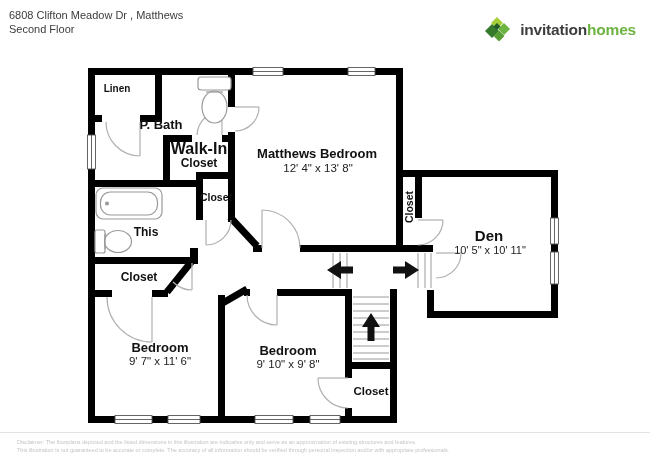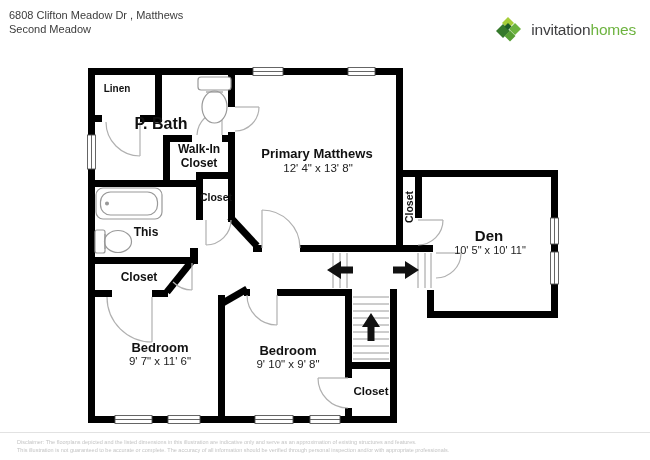--- a/index.html
+++ b/index.html
@@ -1,39 +1,39 @@
 <!DOCTYPE html>
 <html><head>
 <meta charset="utf-8">
 <style>
   html,body{margin:0;padding:0;background:#fff;}
   #canvas{position:relative;width:650px;height:460px;background:#ffffff;overflow:hidden;
           font-family:"Liberation Sans",sans-serif;}
   .hdr{position:absolute;left:9px;top:8px;font-size:11px;color:#3c3c3c;line-height:14px;}
   .logo{position:absolute;right:14px;top:15px;display:flex;align-items:center;gap:7px;}
-  .logo-text{font-size:15.5px;font-weight:normal;letter-spacing:-0.2px;}
+  .logo-text{font-size:15.5px;font-weight:bold;letter-spacing:-0.2px;}
   .logo-text .w1{color:#3e3e40;}
   .logo-text .w2{color:#6db33f;}
   .plan-label{position:absolute;transform:translate(-50%,-50%);color:#111;
               font-weight:bold;white-space:nowrap;text-align:center;}
   .plan-dim{position:absolute;transform:translate(-50%,-50%);color:#222;
             font-weight:normal;white-space:nowrap;}
   .rot{transform:translate(-50%,-50%) rotate(-90deg);}
   .footer{position:absolute;left:0;right:0;bottom:6px;border-top:1px solid #e2e2e2;
           padding:5px 0 0 17px;font-size:5.5px;color:#c4c4c4;line-height:8px;}
   svg{position:absolute;left:0;top:0;}
 </style>
 </head>
 <body>
 
 <div id="canvas">
 
   <div class="hdr">
     <div>6808 Clifton Meadow Dr , Matthews</div>
-    <div>Second Meadow</div>
+    <div>Second Floor</div>
   </div>
 
   <div class="logo">
     <svg width="30" height="30" viewBox="0 0 30 30" style="position:static">
       <polygon points="14,2 20,8 14,14 8,8" fill="#a6ce39"></polygon>
       <polygon points="21,8 27,14 21,20 15,14" fill="#6cb33f"></polygon>
       <polygon points="9,9 16,16 9,23 2,16" fill="#35792b"></polygon>
       <polygon points="16,15.5 21.5,21 16,26.5 10.5,21" fill="#569e33"></polygon>
       <polygon points="14,8 17.5,11.5 14,15 10.5,11.5" fill="#1f5c28"></polygon>
     </svg>
@@ -194,25 +194,25 @@
       </g>
       <g>
         <rect x="95" y="230" width="10" height="23" rx="2"></rect>
         <ellipse cx="118" cy="241.5" rx="13.5" ry="11"></ellipse>
         <line x1="105" y1="234" x2="105" y2="249"></line>
       </g>
     </g>
   </svg>
 
   <div class="plan-label" style="left:117px;top:88px;font-size:10px">Linen</div>
-  <div class="plan-label" style="left:161px;top:124px;font-size:16px">P. Bath</div>
-  <div class="plan-label" style="left:199px;top:149px;font-size:12px">Walk-In</div>
+  <div class="plan-label" style="left:161px;top:124px;font-size:13px">P. Bath</div>
+  <div class="plan-label" style="left:199px;top:149px;font-size:16px">Walk-In</div>
   <div class="plan-label" style="left:199px;top:163px;font-size:12px">Closet</div>
   <div class="plan-label" style="left:216px;top:197px;font-size:10.5px">Closet</div>
-  <div class="plan-label" style="left:317px;top:153px;font-size:13px">Primary Matthews</div>
+  <div class="plan-label" style="left:317px;top:153px;font-size:13px">Matthews Bedroom</div>
   <div class="plan-dim" style="left:318px;top:168px;font-size:11.5px">12' 4" x 13' 8"</div>
   <div class="plan-label rot" style="left:409px;top:207px;font-size:10.5px">Closet</div>
   <div class="plan-label" style="left:489px;top:235px;font-size:15px">Den</div>
   <div class="plan-dim" style="left:490px;top:250px;font-size:11px">10' 5" x 10' 11"</div>
   <div class="plan-label" style="left:146px;top:232px;font-size:12px">This</div>
   <div class="plan-label" style="left:139px;top:277px;font-size:12px">Closet</div>
   <div class="plan-label" style="left:160px;top:347px;font-size:13px">Bedroom</div>
   <div class="plan-dim" style="left:160px;top:361px;font-size:11.5px">9' 7" x 11' 6"</div>
   <div class="plan-label" style="left:288px;top:350px;font-size:13px">Bedroom</div>
   <div class="plan-dim" style="left:288px;top:364px;font-size:11.5px">9' 10" x 9' 8"</div>

